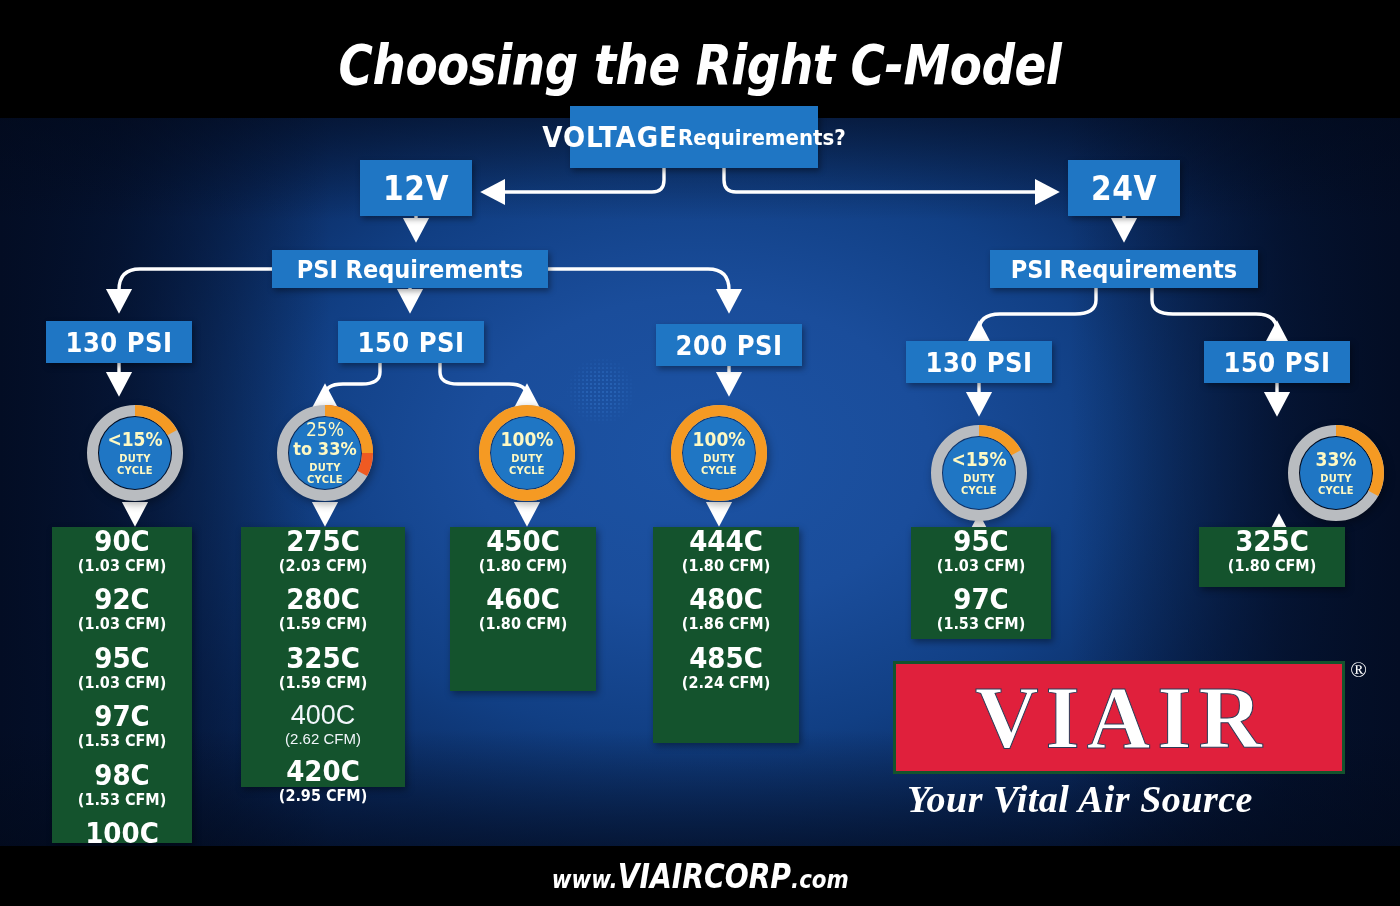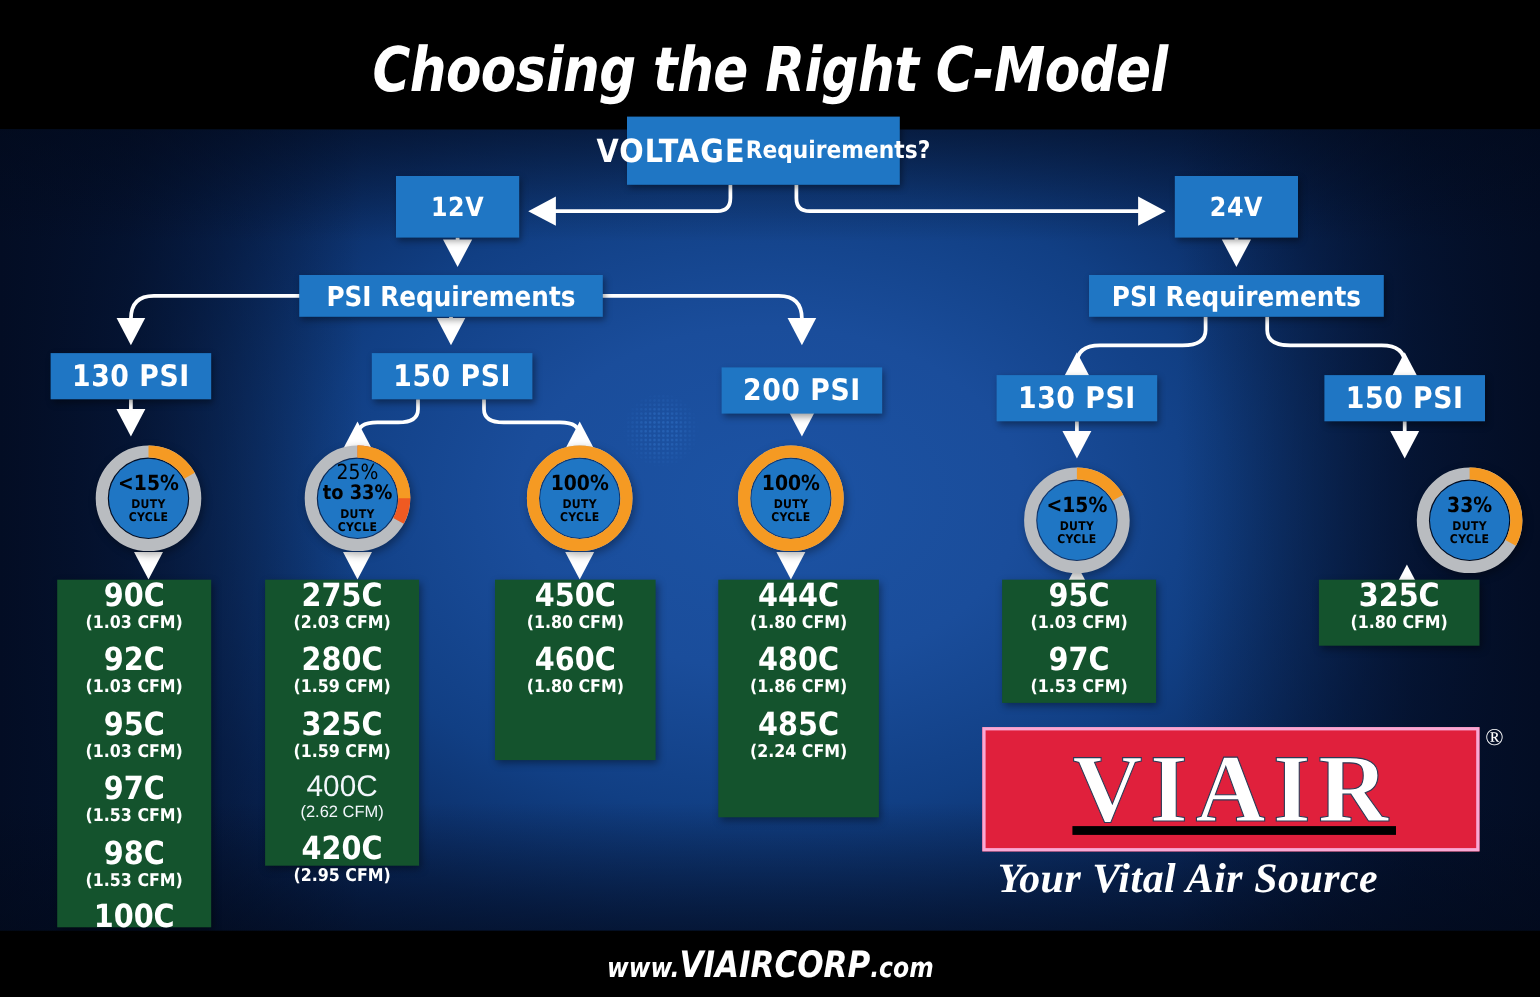--- a/index.html
+++ b/index.html
@@ -69,49 +69,49 @@
     font-family:"DejaVu Sans Condensed","Liberation Sans", sans-serif;
   }
   .node .l1{font-weight:bold;line-height:1.0;}
   .node .l2{font-weight:bold;line-height:1.05;}
 
   .node-voltage{left:570px;top:106px;width:248px;height:62px;background:#1f76c4;}
   .node-voltage .l1{font-size:29px;letter-spacing:1px;}
   .node-voltage .l2{font-size:22px;margin-top:2px;}
 
   .node-v{width:112px;height:56px;}
-  .node-v .l1{font-size:24px;letter-spacing:0.5px;}
+  .node-v .l1{font-size:33px;letter-spacing:0.5px;}
   .node-12v{left:360px;top:160px;}
   .node-24v{left:1068px;top:160px;}
 
   .node-psireq{height:38px;}
   .node-psireq .l1{font-size:25px;}
   .node-psireq-12{left:272px;top:250px;width:276px;}
   .node-psireq-24{left:990px;top:250px;width:268px;}
 
   .node-psi{height:42px;width:146px;}
   .node-psi .l1{font-size:27px;letter-spacing:0.5px;}
   .psi-130-12{left:46px;top:321px;}
   .psi-150-12{left:338px;top:321px;}
-  .psi-200-12{left:656px;top:334px;align-items:center;}
+  .psi-200-12{left:656px;top:324px;align-items:center;}
   .psi-130-24{left:906px;top:341px;}
   .psi-150-24{left:1204px;top:341px;}
 
   
   .ring{
     position:absolute;width:98px;height:98px;border-radius:50%;
     display:flex;align-items:center;justify-content:center;
     filter:drop-shadow(2px 3px 4px rgba(0,0,0,.35));
   }
   .ring .hole{
     position:absolute;left:13px;top:13px;width:72px;height:72px;
     border-radius:50%;
     background:#1f76c4;
     display:flex;flex-direction:column;align-items:center;justify-content:center;
-    color:#000000;text-align:center;line-height:1.0;
+    color:#fef9c3;text-align:center;line-height:1.0;
   }
   .ring .pct{
     font-family:"DejaVu Sans Condensed","Liberation Sans", sans-serif;
     font-weight:bold;font-size:19px;letter-spacing:0px;
   }
   .ring.soft .pct{font-weight:normal;}
   .ring .pct2{
     font-family:"DejaVu Sans Condensed","Liberation Sans", sans-serif;
     font-weight:bold;font-size:18px;margin-top:1px;
   }
@@ -137,35 +137,35 @@
     padding-top:0;
     box-sizing:border-box;
   }
   .item{margin-bottom:10px;}
   .item .m{font-size:29px;font-weight:bold;line-height:1.0;}
   .item .c{font-size:16px;font-weight:bold;line-height:1.15;margin-top:1px;}
   .item.soft .m{font-weight:normal;font-family:Liberation Sans, sans-serif;font-size:27px;color:#f2f6fb;}
   .item.soft .c{font-weight:normal;font-family:"Liberation Sans",sans-serif;font-size:15px;color:#f2f6fb;}
 
   .list-1{left:52px;top:527px;width:140px;height:316px;}
-  .list-2{left:241px;top:527px;width:140px;height:260px;}
+  .list-2{left:241px;top:527px;width:164px;height:260px;}
   .list-3{left:450px;top:527px;width:146px;height:164px;}
   .list-4{left:653px;top:527px;width:146px;height:216px;}
   .list-5{left:911px;top:527px;width:140px;height:112px;}
   .list-6{left:1199px;top:527px;width:146px;height:60px;}
 
   
   .wires{position:absolute;left:0;top:0;width:1400px;height:906px;pointer-events:none;}
 
   
   .logo{position:absolute;left:893px;top:657px;width:474px;height:176px;}
   .logo-box{
     position:absolute;left:0;top:4px;width:452px;height:113px;
-    background:#e0203c;border:3px solid #f9a8d4;box-sizing:border-box;
-    display:flex;align-items:center;justify-content:center;text-decoration:underline;
+    background:#e0203c;border:3px solid #14532d;box-sizing:border-box;
+    display:flex;align-items:center;justify-content:center;
   }
   .logo-word{
     color:#ffffff;font-family:"Liberation Serif","DejaVu Serif",serif;
     font-weight:bold;font-size:88px;letter-spacing:7px;line-height:1;
     -webkit-text-stroke:1px #2b3a55;
     padding-left:6px;
   }
   .logo-reg{
     position:absolute;right:0px;top:0px;color:#ffffff;
     font-family:"Liberation Serif",serif;font-size:22px;

